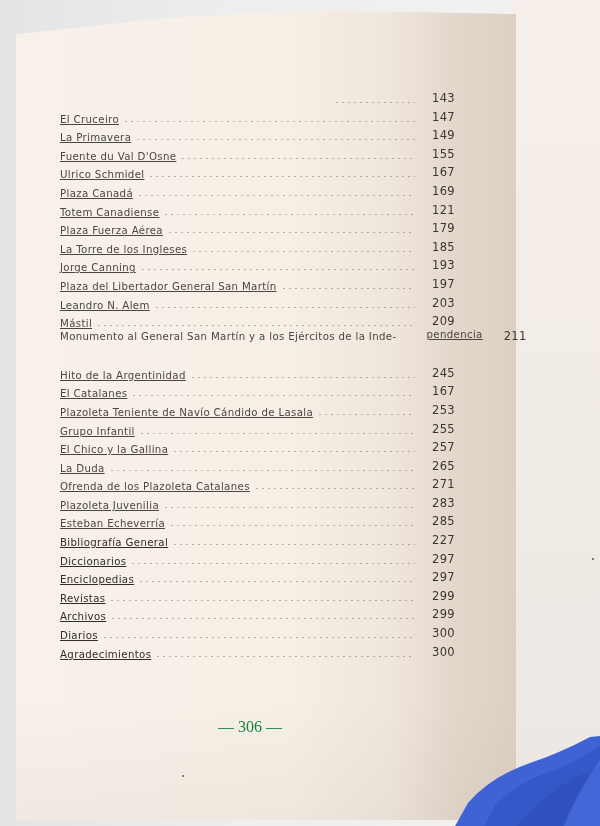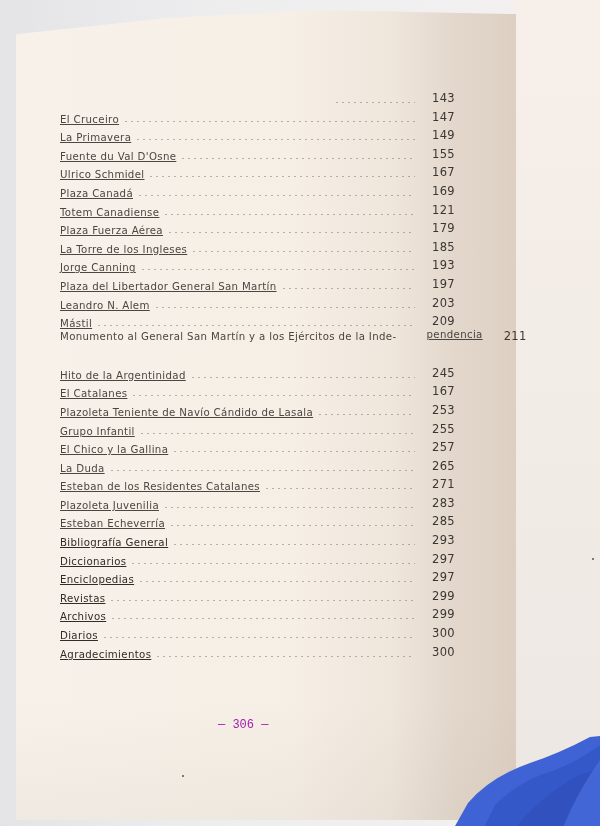--- a/index.html
+++ b/index.html
@@ -38,22 +38,22 @@
       background-size: 6px 2px; background-repeat: repeat-x; margin-right: 10px;
     }
     .entry .num {
       width: 30px; text-align: right; font-size: 11.5px; color: #3a3632;
       margin-bottom: 1px;
     }
     .entry.two-line { height: 33px; flex-direction: row; align-items: stretch; }
     .entry.two-line .line1 { white-space: nowrap; height: 16px; line-height: 16px; }
     .entry.two-line .line2 { display: flex; align-items: flex-start; height: 17px; padding-left: 30px; }
     .pagenum {
-      position: absolute; left: 218px; top: 718px; font-size: 12px; color: #a21caf;
-      font-family: Liberation Mono, monospace;
+      position: absolute; left: 218px; top: 718px; font-size: 16px; color: #15803d;
+      font-family: Liberation Serif, serif;
     }
     .glove {
       position: absolute; left: 450px; top: 735px; width: 160px; height: 100px;
     }
     .speck { position: absolute; width: 2px; height: 2px; background: #555; border-radius: 50%; }
   </style>
 </head>
 <body>
 
 <div class="bg-right"></div>
@@ -158,38 +158,38 @@
     <span class="title">El Chico y la Gallina</span>
     <span class="dots"></span>
     <span class="num">257</span>
   </div>
   <div class="entry">
     <span class="title">La Duda</span>
     <span class="dots"></span>
     <span class="num">265</span>
   </div>
   <div class="entry">
-    <span class="title">Esteban de los Residentes Catalanes</span>
+    <span class="title">Ofrenda de los Plazoleta Catalanes</span>
     <span class="dots"></span>
     <span class="num">271</span>
   </div>
   <div class="entry">
     <span class="title">Plazoleta Juvenilia</span>
     <span class="dots"></span>
     <span class="num">283</span>
   </div>
   <div class="entry">
     <span class="title">Esteban Echeverría</span>
     <span class="dots"></span>
     <span class="num">285</span>
   </div>
   <div class="entry dark">
     <span class="title">Bibliografía General</span>
     <span class="dots"></span>
-    <span class="num">293</span>
+    <span class="num">227</span>
   </div>
   <div class="entry dark">
     <span class="title">Diccionarios</span>
     <span class="dots"></span>
     <span class="num">297</span>
   </div>
   <div class="entry dark">
     <span class="title">Enciclopedias</span>
     <span class="dots"></span>
     <span class="num">297</span>

